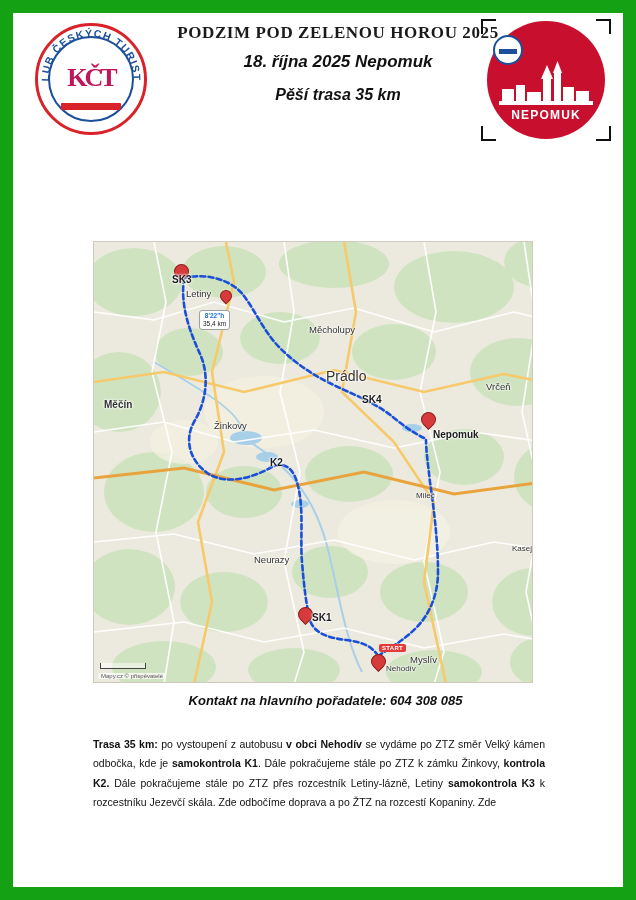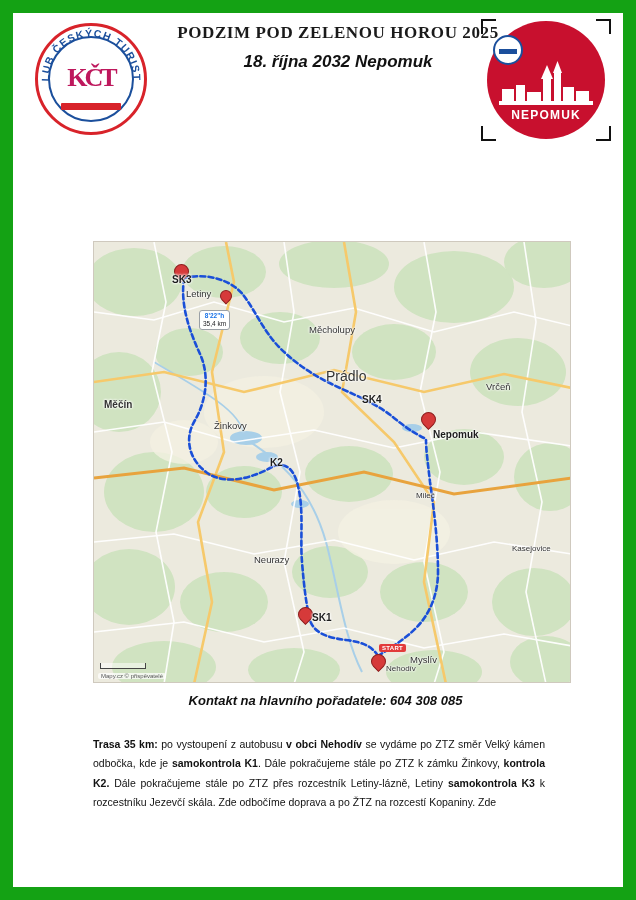--- a/index.html
+++ b/index.html
@@ -185,21 +185,21 @@
   .np-corner.tl { left: -6px; top: -2px; border-right: none; border-bottom: none; }
   .np-corner.tr { right: -6px; top: -2px; border-left: none; border-bottom: none; }
   .np-corner.bl { left: -6px; bottom: -2px; border-right: none; border-top: none; }
   .np-corner.br { right: -6px; bottom: -2px; border-left: none; border-top: none; }
 
   
   .map-wrap {
     position: absolute;
     left: 80px;
     top: 228px;
-    width: 478px;
+    width: 440px;
     height: 442px;
     overflow: hidden;
     background: #e9e5dc;
     border: 1px solid #cfc9be;
     box-sizing: border-box;
   }
   .map-svg { display: block; }
   .map-attrib {
     position: absolute;
     left: 4px;
@@ -316,21 +316,22 @@
           <text>
             <textPath href="#kctArc" startOffset="50%" text-anchor="middle">KLUB ČESKÝCH TURISTŮ</textPath>
           </text>
         </svg>
         <div class="kct-mono">KČT</div>
         <div class="kct-bar"></div>
       </div>
 
       <div class="header-titles">
         <h1 class="title-main">PODZIM POD ZELENOU HOROU 2025</h1>
-        <div class="title-sub">18. října 2032 Nepomuk</div>
+        <div class="title-sub">18. října 2025 Nepomuk</div>
+        <div class="title-route">Pěší trasa 35 km</div>
       </div>
 
       <div class="logo-nepomuk">
         <div class="np-circle">
           <svg class="np-town" viewBox="0 0 94 46" preserveAspectRatio="none">
             <g fill="#ffffff">
               <rect x="3" y="30" width="12" height="14"></rect>
               <rect x="17" y="26" width="9" height="18"></rect>
               <rect x="28" y="33" width="14" height="11"></rect>
               <rect x="44" y="20" width="8" height="24"></rect>

